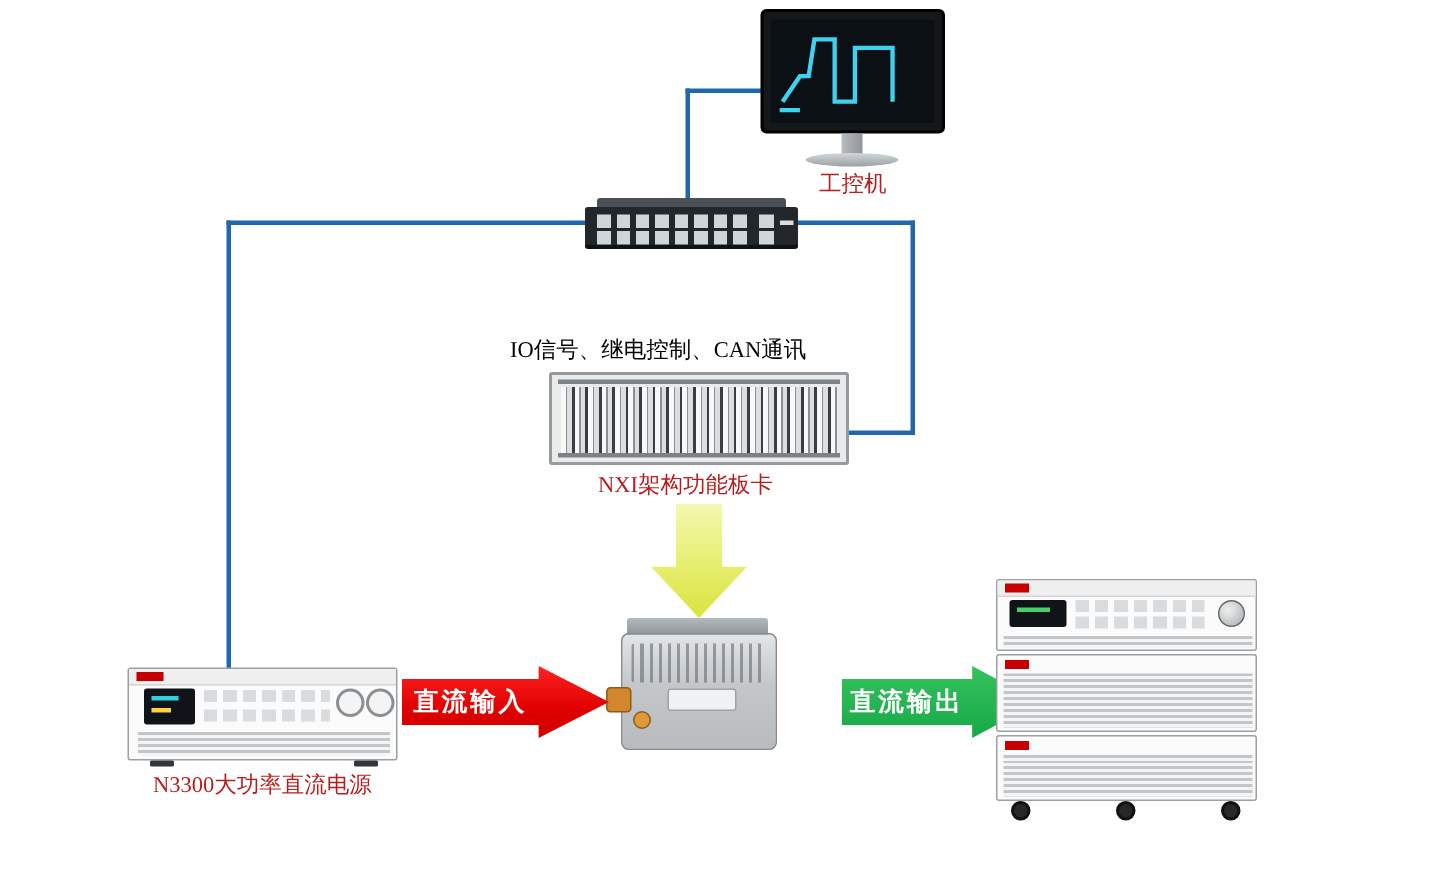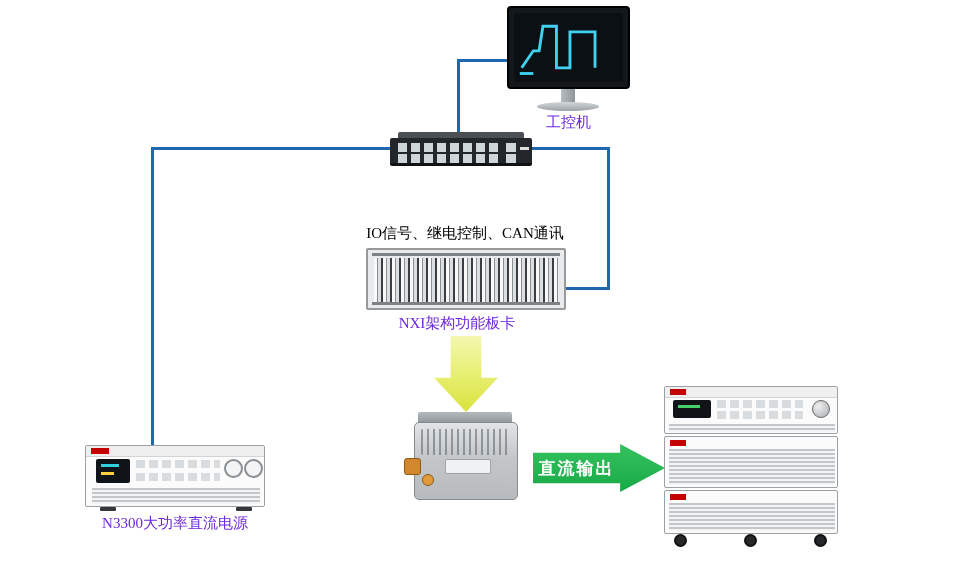--- a/index.html
+++ b/index.html
@@ -1,22 +1,22 @@
 <!DOCTYPE html>
 <html><head>
 <meta charset="utf-8">
 <style>
   html,body{margin:0;padding:0;background:#ffffff;}
   .canvas{position:relative;width:957px;height:581px;background:#ffffff;overflow:hidden;
           font-family:"Liberation Serif","DejaVu Serif",serif;}
   
   .cable{position:absolute;background:#2068ae;}
   
-  .node-label{position:absolute;font-size:15px;color:#6d28d9;text-align:center;white-space:nowrap;}
-  .caption{position:absolute;font-size:15px;color:#000;text-align:center;white-space:nowrap;}
+  .node-label{position:absolute;font-size:15px;color:#b91c1c;text-align:center;white-space:nowrap;}
+  .caption{position:absolute;font-size:15px;color:#000;text-align:left;white-space:nowrap;}
   
   .monitor-bezel{position:absolute;background:#15181b;border:2px solid #000;border-radius:4px;box-sizing:border-box;}
   .monitor-screen{position:absolute;left:5px;top:5px;right:5px;bottom:5px;background:#0b1014;}
   .monitor-neck{position:absolute;background:linear-gradient(90deg,#b7bcc0,#8f959a);}
   .monitor-base{position:absolute;background:linear-gradient(#d3d7da,#9ba1a5);border-radius:50%;}
   
   .switch-top{position:absolute;background:#4a5056;border-radius:2px;}
   .switch-body{position:absolute;background:#23272b;border-radius:2px;border-bottom:3px solid #101214;box-sizing:border-box;}
   .ports{position:absolute;background:repeating-linear-gradient(90deg,#cfd6da 0 9px,#23272b 9px 13px);}
   .port-single{position:absolute;width:10px;height:9px;background:#cfd6da;}
@@ -25,21 +25,21 @@
   .rack{position:absolute;background:#e9eaeb;border:2px solid #97999b;border-radius:2px;box-sizing:border-box;}
   .rack-slots{position:absolute;left:6px;top:8px;width:184px;height:44px;
      background:repeating-linear-gradient(90deg,#f8f8f8 0 3px,#8b9094 3px 4px,#dcdfe1 4px 7px,#3a3e42 7px 9px);}
   .rack-rail{position:absolute;left:4px;right:4px;height:3px;background:#7d8286;}
   .rail-top{top:3px;} .rail-bottom{bottom:3px;}
   
   .arrow-down{position:absolute;background:linear-gradient(180deg,#f4f8b0 0%,#e6ee6d 55%,#d9e33f 100%);
      clip-path:polygon(26% 0,74% 0,74% 55%,100% 55%,50% 100%,0 55%,26% 55%);}
   .arrow-right{position:absolute;clip-path:polygon(0 18%,66% 18%,66% 0,100% 50%,66% 100%,66% 82%,0 82%);}
   .arrow-right.red{background:linear-gradient(180deg,#ff2222,#e00000 60%,#cf0000);}
-  .arrow-right.green{background:linear-gradient(180deg,#35c25e,#17a947);}
+  .arrow-right.green{background:linear-gradient(180deg,#35c25e,#17a947);margin-left:28px;}
   .arrow-text{position:absolute;left:0;top:50%;transform:translateY(-50%);width:66%;text-align:center;
      font-family:"Liberation Sans","DejaVu Sans",sans-serif;font-weight:bold;font-size:17px;color:#fff;letter-spacing:2px;}
   
   .dut-bracket{position:absolute;left:14px;top:0;width:94px;height:12px;background:linear-gradient(#b4b9bd,#8e9397);border-radius:2px;}
   .dut-body{position:absolute;left:10px;top:10px;width:102px;height:76px;border:1px solid #858a8e;border-radius:5px;
      background:linear-gradient(180deg,#e2e5e7 0%,#c3c7ca 45%,#b7bbbe 100%);}
   .dut-fins{position:absolute;left:6px;top:6px;right:6px;height:26px;border-radius:2px;
      background:repeating-linear-gradient(90deg,rgba(90,96,101,.55) 0 2px,transparent 2px 6px);}
   .dut-plate{position:absolute;left:30px;top:36px;width:44px;height:13px;background:#eff1f2;border:1px solid #9ea3a7;border-radius:2px;}
   .dut-connector{position:absolute;left:0;top:46px;width:15px;height:15px;background:#d2872e;border:1px solid #8d5a18;border-radius:3px;}
@@ -105,20 +105,23 @@
   <div style="position:absolute;left:404px;top:412px;width:122px;height:92px">
     <div class="dut-bracket"></div>
     <div class="dut-body">
       <div class="dut-fins"></div>
       <div class="dut-plate"></div>
     </div>
     <div class="dut-connector"></div>
     <div class="dut-port"></div>
   </div>
 
+  <div class="arrow-right red" style="left:268px;top:444px;width:138px;height:48px">
+    <span class="arrow-text">直流输入</span>
+  </div>
 
   <div class="arrow-right green" style="left:533px;top:444px;width:132px;height:48px">
     <span class="arrow-text">直流输出</span>
   </div>
 
   <div class="inst" style="left:85px;top:445px;width:180px;height:62px">
     <div class="inst-strip"></div>
     <div class="logo-red" style="left:5px;top:2px;width:18px;height:6px"></div>
     <div class="display" style="left:10px;top:13px;width:34px;height:24px">
       <div class="disp-bar" style="left:5px;top:5px;width:18px;background:#2fd0e0"></div>

